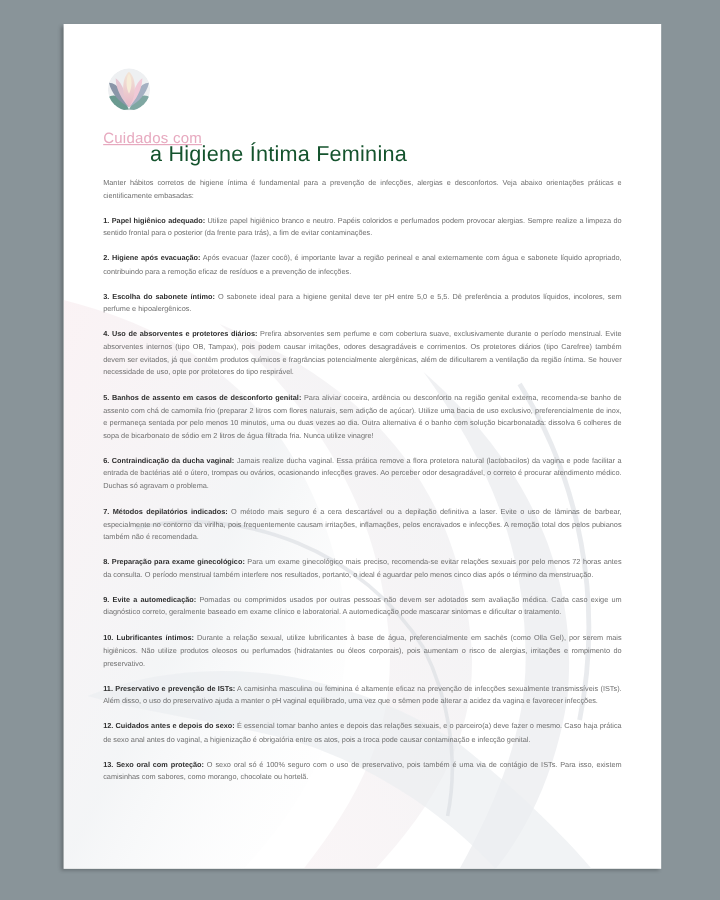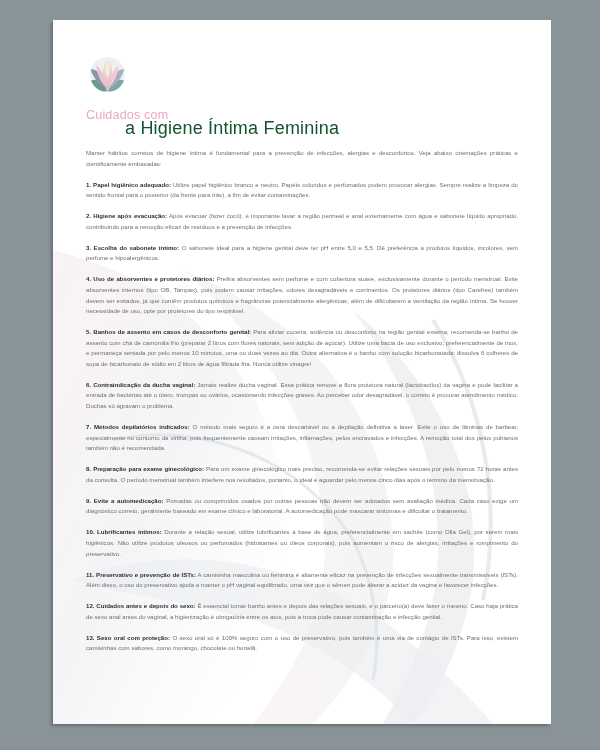--- a/index.html
+++ b/index.html
@@ -7,21 +7,21 @@
     width:600px; height:750px; background:#899499; position:relative; overflow:hidden;
     font-family:"Liberation Sans", sans-serif;
   }
   .paper {
     position:absolute; left:53px; top:20px; width:498px; height:704px;
     background:#ffffff; box-shadow: -2px 2px 3px rgba(0,0,0,0.25); overflow:hidden;
   }
   .swirl { position:absolute; left:0; top:0; width:498px; height:704px; pointer-events:none; }
   .logo { position:absolute; left:36px; top:36px; width:37px; height:37px; }
   .title { position:absolute; left:33px; top:89px; }
-  .title .t1 { font-size:12.5px; color:#e7a9bf; line-height:13px; letter-spacing:0.2px; }
+  .title .t1 { font-size:12.5px; color:#e7a9bf; line-height:13px; letter-spacing:0.2px;text-decoration:underline; }
   .title .t2 { font-size:18px; color:#14532d; line-height:13px; letter-spacing:0.2px;margin-left:39px; }
   .body-text {
     position:absolute; left:33px; top:128px; width:432px;
     font-size:6.1px; line-height:10.6px; color:#6f6f6f; text-align:justify;
   }
   .body-text p { margin:0 0 10.4px 0; }
   .body-text b { color:#2e2e2e; font-weight:bold; }
 </style>
 </head>
 <body>

